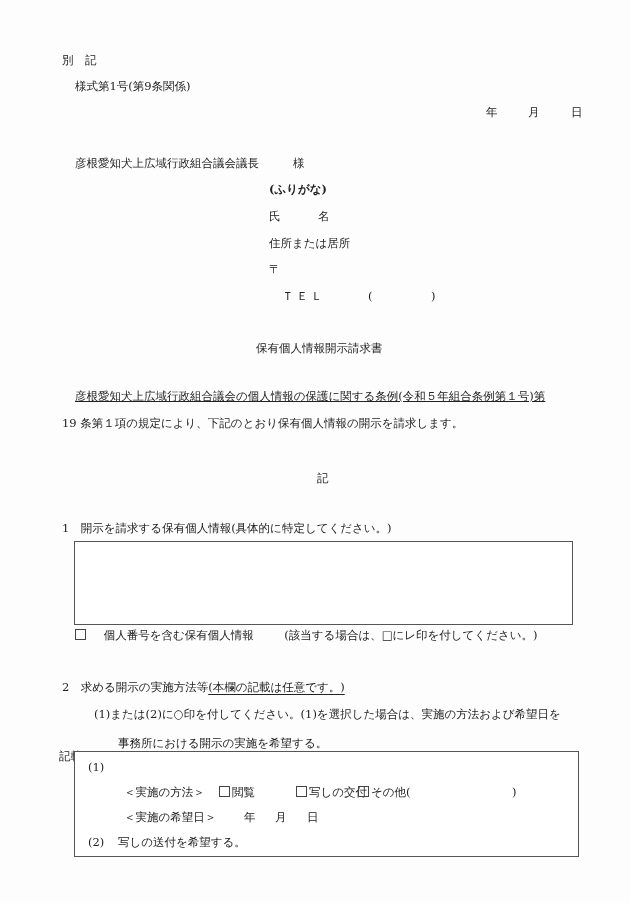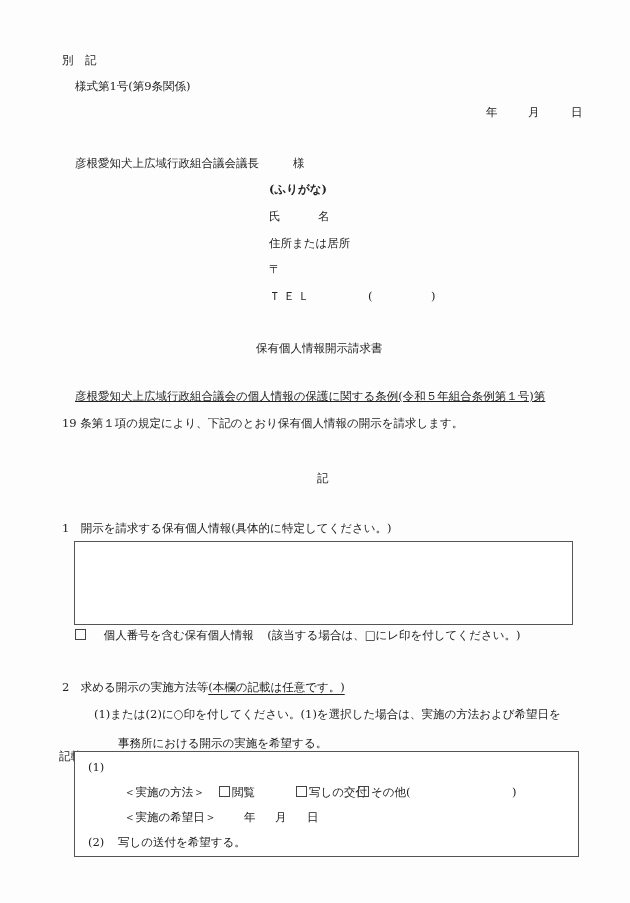--- a/index.html
+++ b/index.html
@@ -23,37 +23,37 @@
 <div class="t" style="left:571px;top:105px;">日</div>
 
 <div class="t" style="left:75px;top:156px;">彦根愛知犬上広域行政組合議会議長</div>
 <div class="t" style="left:293px;top:156px;">様</div>
 
 <div class="t" style="left:269px;top:182px;font-weight:bold;">(ふりがな)</div>
 <div class="t" style="left:269px;top:209px;">氏</div>
 <div class="t" style="left:318px;top:209px;">名</div>
 <div class="t" style="left:269px;top:236px;">住所または居所</div>
 <div class="t" style="left:269px;top:262px;">〒</div>
-<div class="t" style="left:269px;top:289px;letter-spacing:3px;">ＴＥＬ</div>
+<div class="t" style="left:282px;top:289px;letter-spacing:3px;">ＴＥＬ</div>
 <div class="t" style="left:368px;top:289px;">(</div>
 <div class="t" style="left:431px;top:289px;">)</div>
 
 <div class="t" style="left:256px;top:341px;">保有個人情報開示請求書</div>
 
 <div class="t" style="left:75px;top:389px;text-decoration:underline;">彦根愛知犬上広域行政組合議会の個人情報の保護に関する条例(令和５年組合条例第１号)第</div>
 <div class="t" style="left:62px;top:416px;">19 条第１項の規定により、下記のとおり保有個人情報の開示を請求します。</div>
 
 <div class="t" style="left:317px;top:471px;">記</div>
 
 <div class="t" style="left:62px;top:521px;">1　開示を請求する保有個人情報(具体的に特定してください。)</div>
 <div class="box" style="left:74px;top:541px;width:499px;height:84px;"></div>
 <div class="t" style="left:75px;top:628px;">
   <span class="chk"></span>
   <span style="margin-left:12px;">個人番号を含む保有個人情報</span>
-  <span style="margin-left:10px;">(該当する場合は、□にレ印を付してください。)</span>
+  <span style="margin-left:27px;">(該当する場合は、□にレ印を付してください。)</span>
 </div>
 
 <div class="t" style="left:62px;top:680px;">
   <span>2　求める開示の実施方法等</span><span class="u">(本欄の記載は任意です。)</span>
 </div>
 <div class="t" style="left:94px;top:707px;">(1)または(2)に○印を付してください。(1)を選択した場合は、実施の方法および希望日を</div>
 <div class="t" style="left:59px;top:734px;margin-top:15px;">記載してください。</div>
 
 <div class="box" style="left:74px;top:751px;width:505px;height:106px;"></div>
 <div class="t" style="left:88px;top:760px;">(1)</div>

